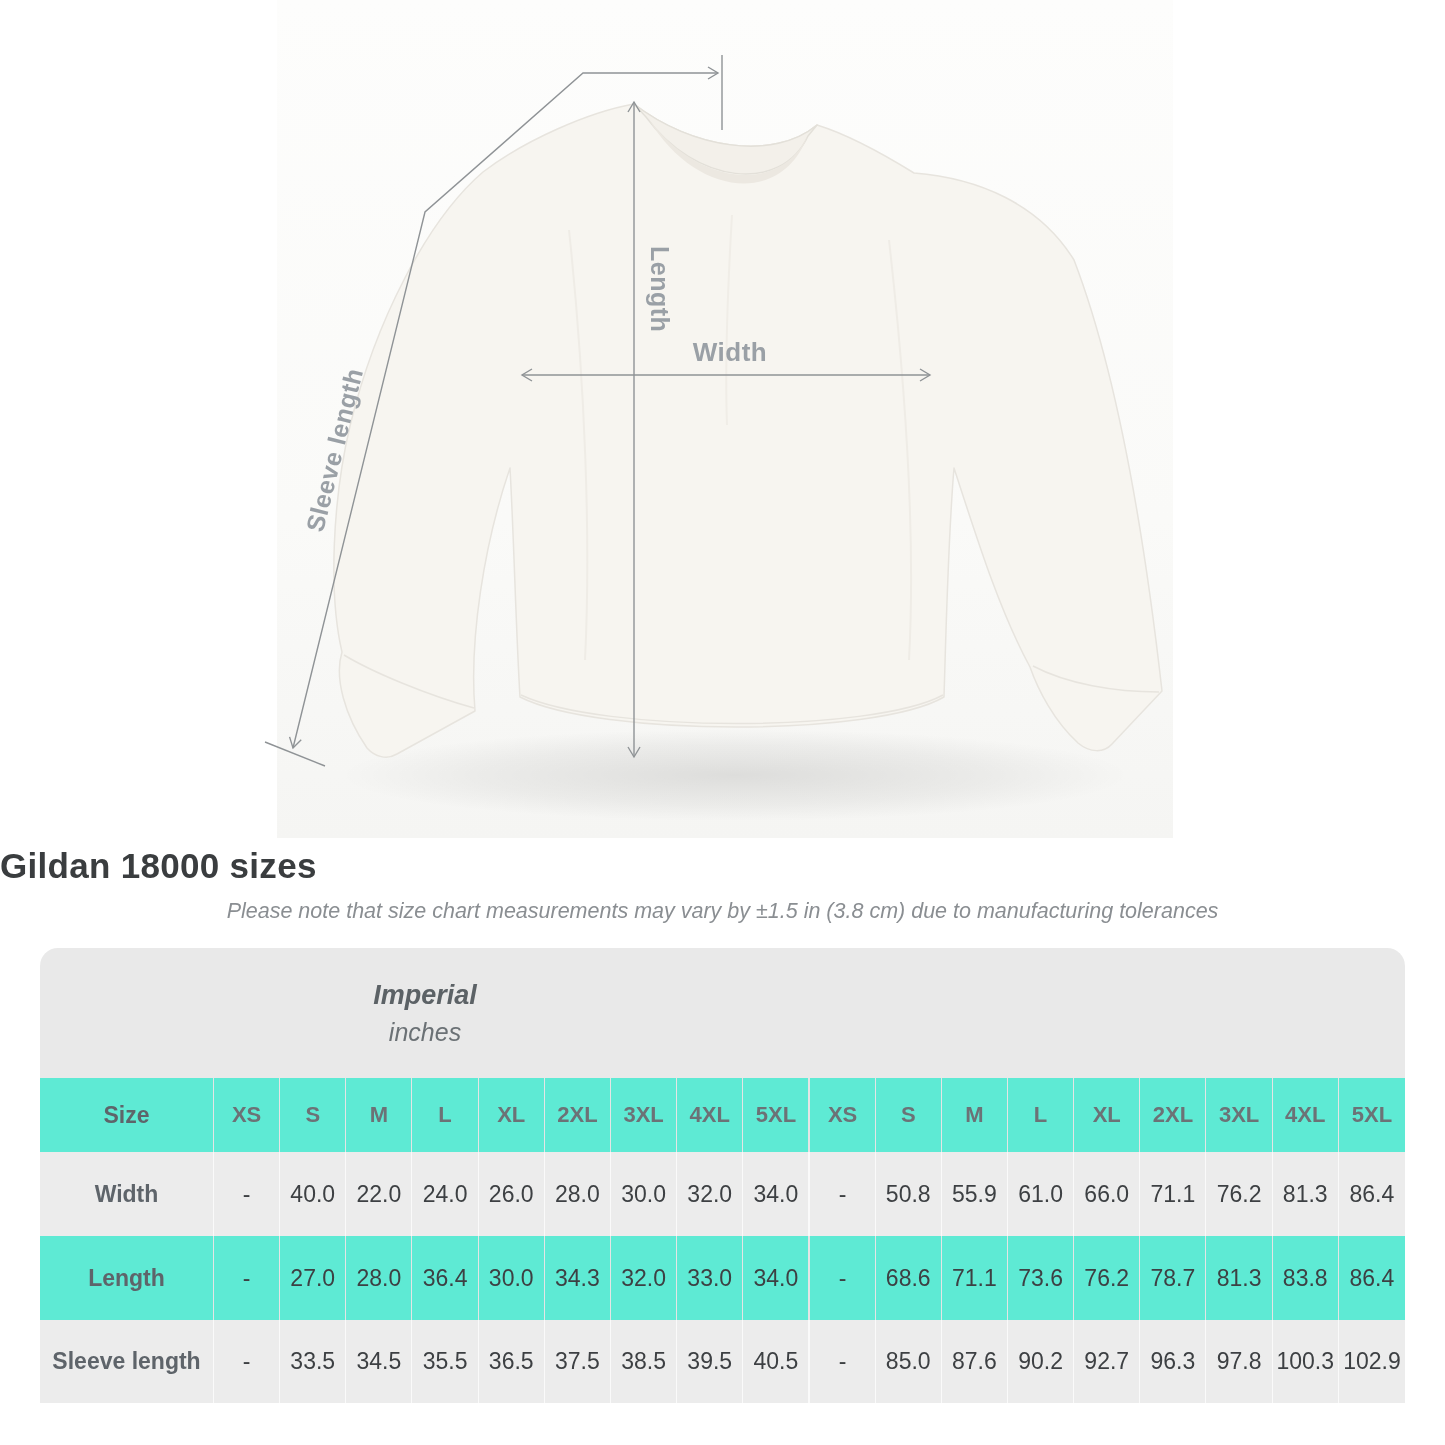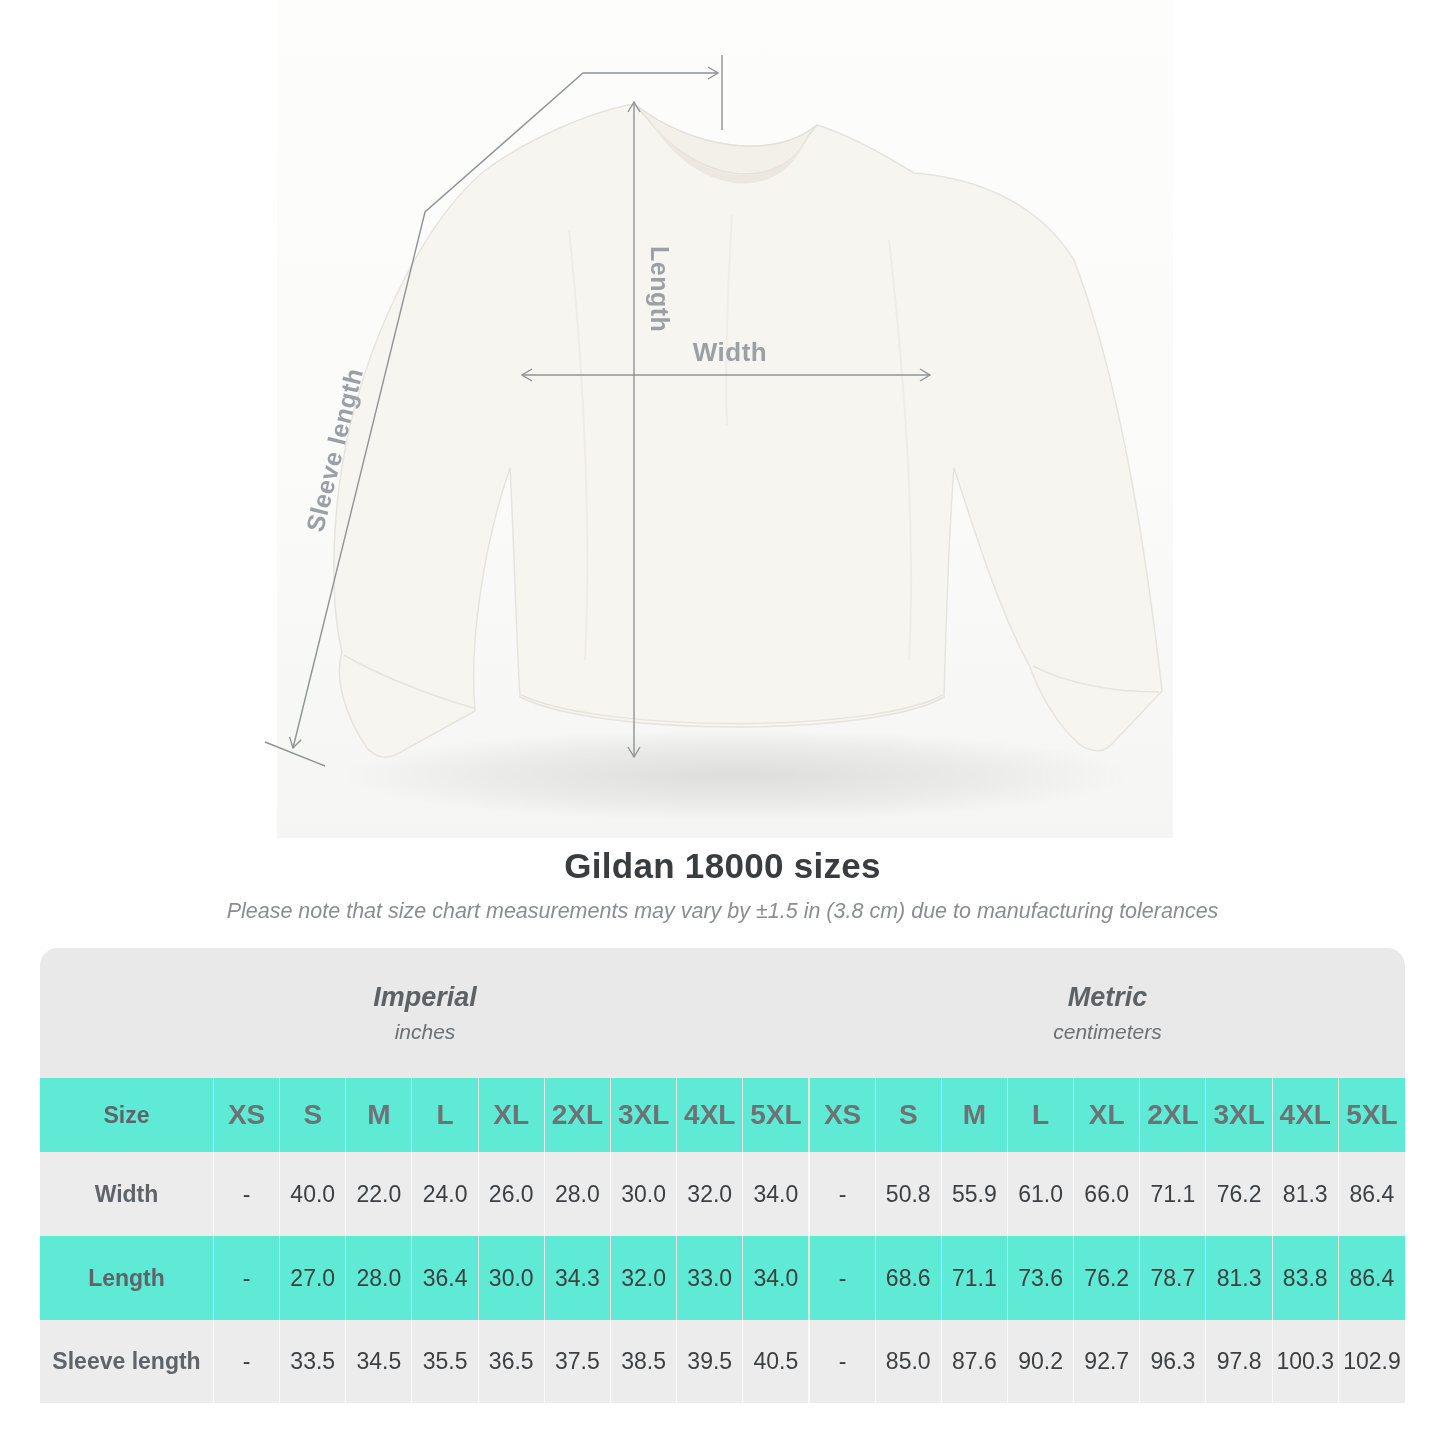--- a/index.html
+++ b/index.html
@@ -10,44 +10,44 @@
   
   .photo{
     position:absolute;left:277px;top:0;width:896px;height:838px;
     background:linear-gradient(#fdfdfc 0%,#fafaf8 62%,#f5f5f3 100%);
     overflow:visible;
   }
   .photo svg{overflow:visible;display:block;}
   .dimlabel{fill:#9aa0a6;font-weight:bold;letter-spacing:.5px;font-family:"Liberation Sans",sans-serif;}
   
   .title{
-    position:absolute;top:846px;left:0;width:1445px;text-align:center;
+    position:absolute;top:846px;left:0;width:1445px;text-align:left;
     font-size:35px;font-weight:bold;color:#3a3d3f;letter-spacing:.3px;
   }
   .subtitle{
     position:absolute;top:899px;left:0;width:1445px;text-align:center;
     font-size:21.5px;font-style:italic;color:#8a8e92;
   }
   
   .size-table{
     position:absolute;left:40px;top:948px;width:1365px;height:572px;
     border-radius:18px;overflow:hidden;
   }
   .thead{height:130px;background:#e9e9e9;display:grid;grid-template-columns:770px 1fr;}
   .group{display:flex;flex-direction:column;align-items:center;justify-content:center;gap:7px;}
   .gname{font-weight:bold;font-style:italic;font-size:27px;color:#5c6266;}
-  .gunit{font-style:italic;font-size:21px;color:#6b7175;}
+  .gunit{font-style:italic;font-size:25px;color:#6b7175;}
   .grid{display:grid;grid-template-columns:174px repeat(18,1fr);grid-template-rows:74px 84px 84px 83px;}
   .cell{display:flex;align-items:center;justify-content:center;font-size:23px;color:#3d4043;}
   .cell.light{background:#5eead4;border-right:1px solid #e5e5e5;}
   .cell.shade{background:#ececec;border-right:1px solid #fafafa;}
   .grid .cell:nth-child(19n){border-right:none;}
   .cell.gsep.light{border-left:1px solid #e5e5e5;}
   .cell.gsep.shade{border-left:1px solid #fafafa;}
-  .cell.head{font-weight:bold;font-size:28px;color:#6c7276;}
+  .cell.head{font-weight:bold;font-size:22px;color:#6c7276;}
   .cell.lab{font-weight:bold;font-size:23px;color:#5e646a;}
 </style>
 </head>
 <body>
 
 <div class="photo">
   <svg width="896" height="838" viewBox="0 0 896 838">
     <defs>
       <radialGradient id="shadow" cx="50%" cy="50%" r="50%">
         <stop offset="0%" stop-color="rgba(0,0,0,0.10)"></stop>
@@ -113,24 +113,20 @@
 </div>
 
 <div class="title">Gildan 18000 sizes</div>
 <div class="subtitle">Please note that size chart measurements may vary by ±1.5 in (3.8 cm) due to manufacturing tolerances</div>
 
 <div class="size-table">
   <div class="thead">
     <div class="group">
       <div class="gname">Imperial</div>
       <div class="gunit">inches</div>
-    </div>
-    <div class="group">
-      <div class="gname">Metric</div>
-      <div class="gunit">centimeters</div>
     </div>
   </div>
   <div class="grid" id="size-grid">
       <div class="cell light lab">Size</div>
       <div class="cell light head">XS</div>
       <div class="cell light head">S</div>
       <div class="cell light head">M</div>
       <div class="cell light head">L</div>
       <div class="cell light head">XL</div>
       <div class="cell light head">2XL</div>

